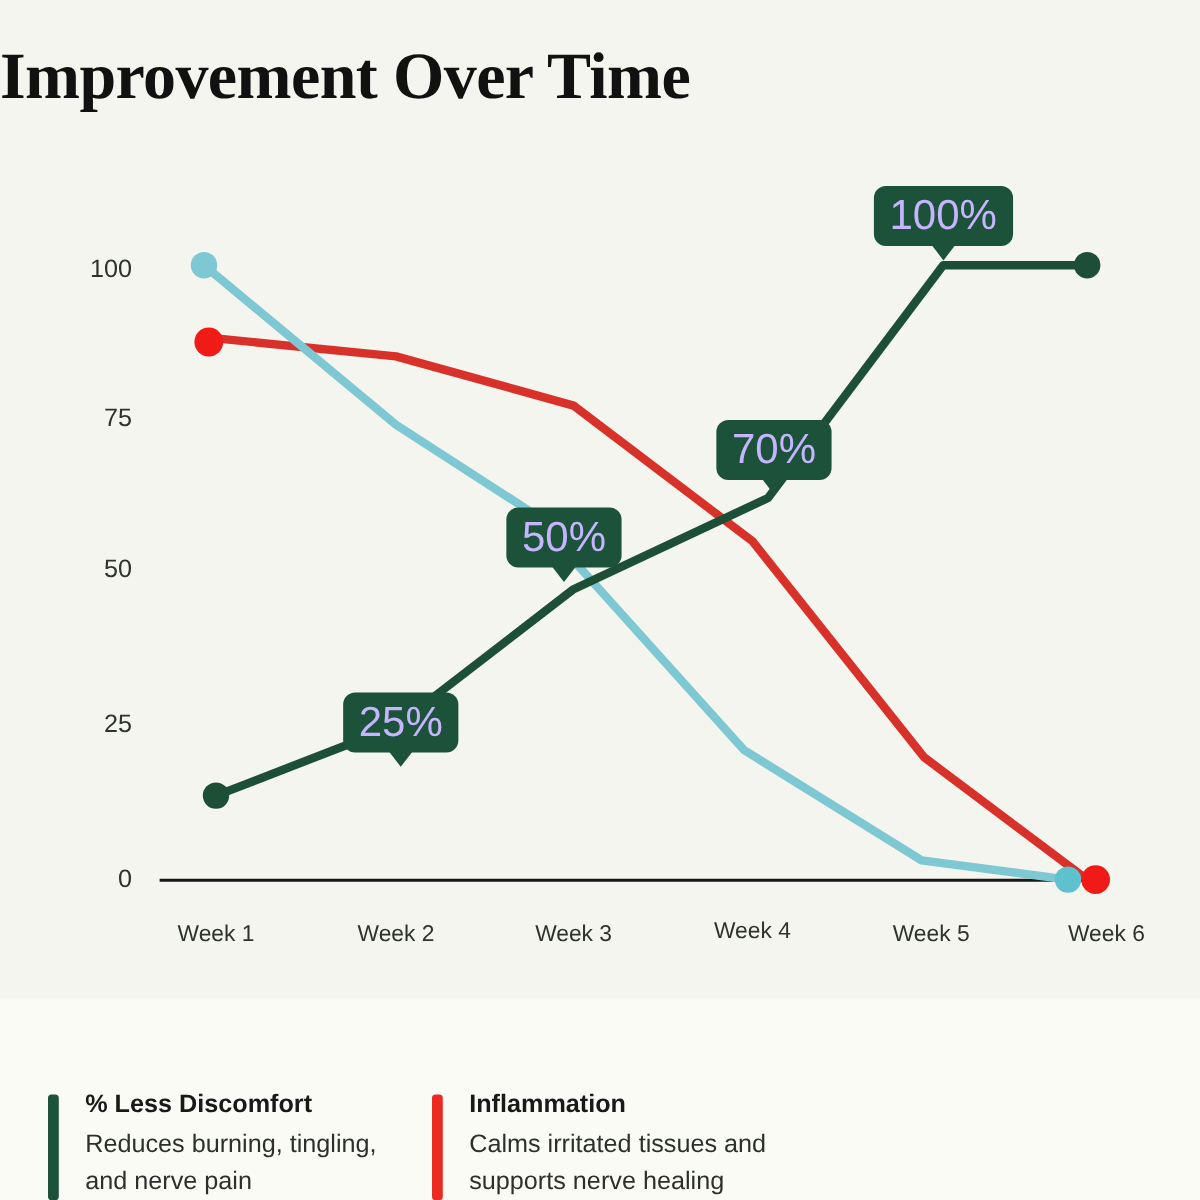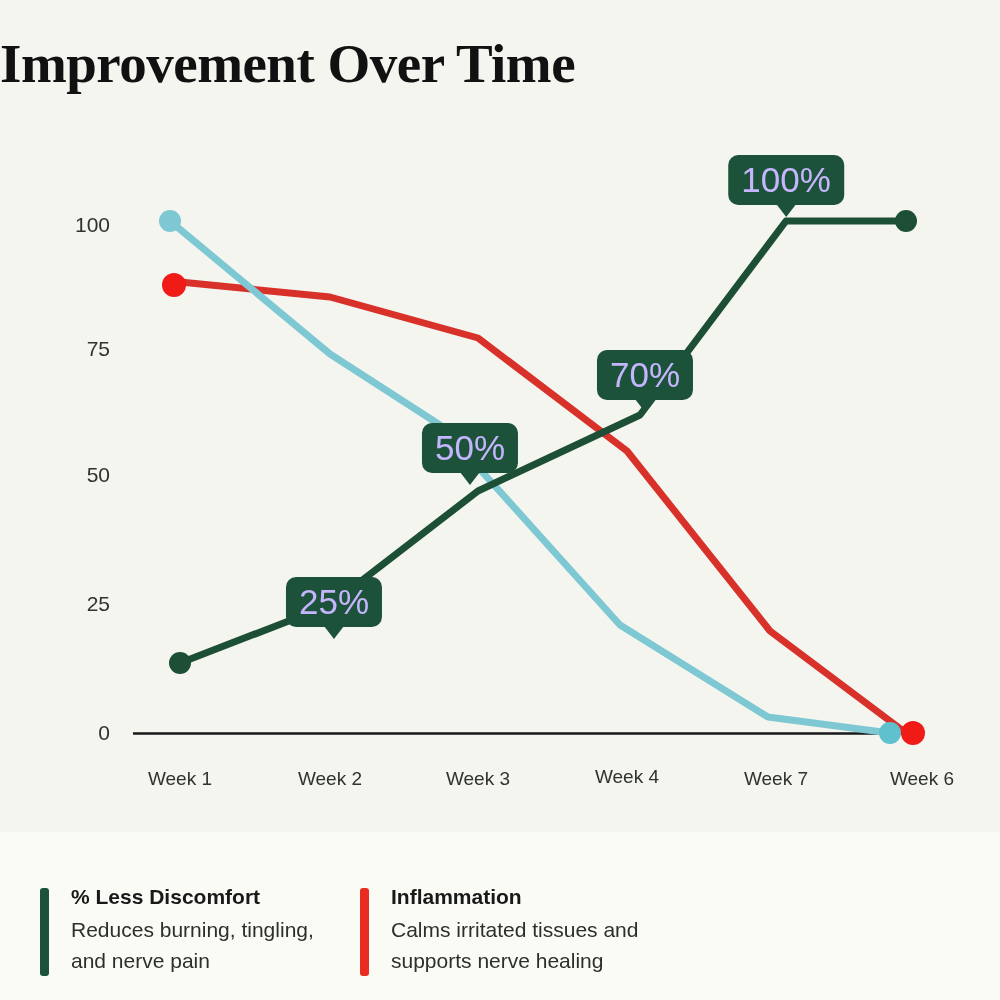--- a/index.html
+++ b/index.html
@@ -72,21 +72,21 @@
     border-right:10px solid transparent;
     border-top:13px solid #1c5239;
     position:relative;top:-1px;
   }
 
   
   .legend-panel{
     position:absolute;left:0;top:832px;width:1000px;height:168px;
     background:#fbfbf6;
     display:flex;
-    align-items:center;
+    align-items:flex-end;
     padding:28px 0 0 0;
     box-sizing:border-box;
   }
   .legend-item{
     display:flex;
     align-items:flex-start;
     box-sizing:border-box;
   }
   .legend-item.i0{width:350px;padding-left:40px;}
   .legend-item.i1{width:300px;padding-left:10px;}
@@ -167,21 +167,21 @@
 
     <div class="callout" style="left:786px;top:155px;">
       <div class="bubble">100%</div>
       <div class="tail"></div>
     </div>
 
     <div class="xtick" style="left:180px;top:768px;">Week 1</div>
     <div class="xtick" style="left:330px;top:768px;">Week 2</div>
     <div class="xtick" style="left:478px;top:768px;">Week 3</div>
     <div class="xtick" style="left:627px;top:756px;margin-top:10px;">Week 4</div>
-    <div class="xtick" style="left:776px;top:768px;">Week 7</div>
+    <div class="xtick" style="left:776px;top:768px;">Week 5</div>
     <div class="xtick" style="left:922px;top:768px;">Week 6</div>
 
   </div>
 
   <div class="legend-panel">
 
     <div class="legend-item i0">
       <div class="swatch" style="background:#1c5239;"></div>
       <div class="legend-text">
         <div class="legend-title">% Less Discomfort</div>

